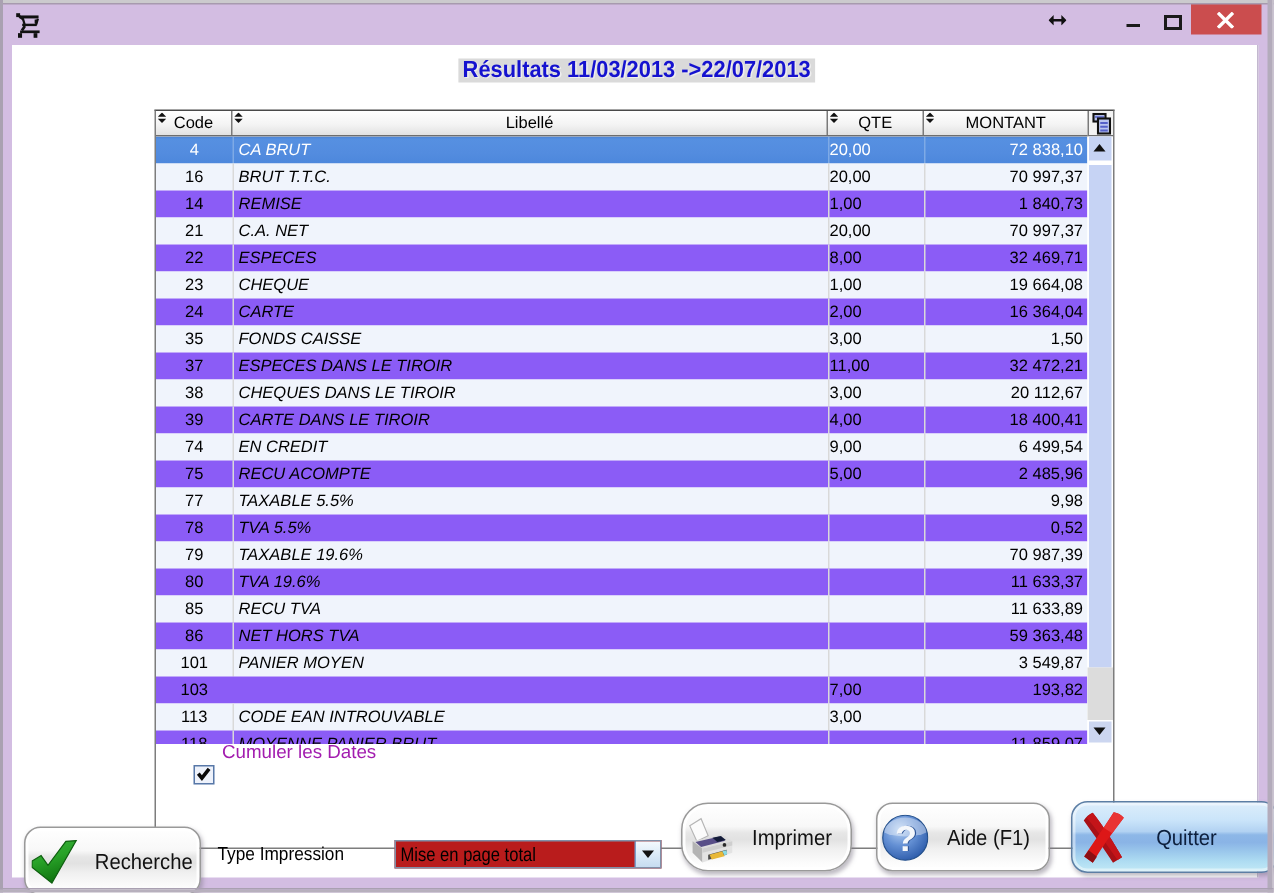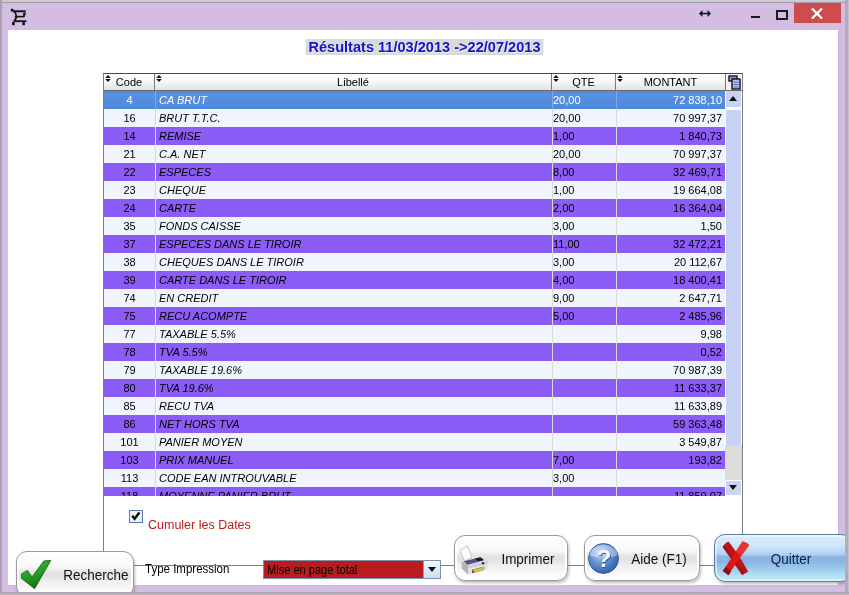--- a/index.html
+++ b/index.html
@@ -47,30 +47,30 @@
   #vsb { position:absolute; left:621px; top:17px; width:17px; height:405px; background:#ffffff; }
   #sb-up   { position:absolute; left:1px; top:0;     width:15px; height:16px; background:#c6d3f4; }
   #sb-thumb{ position:absolute; left:1px; top:19px;  width:15px; height:335px; background:#c6d3f4; }
   #sb-track{ position:absolute; left:0;   top:354px; width:17px; height:35px;  background:#dcdcdc; }
   #sb-down { position:absolute; left:1px; top:390px; width:15px; height:14px;  background:#ccd6f0; }
   .tri-up { width:0;height:0;border-left:4px solid transparent;border-right:4px solid transparent;border-bottom:5px solid #111; position:absolute; left:3px; top:5px;}
   .tri-down { width:0;height:0;border-left:4px solid transparent;border-right:4px solid transparent;border-top:5px solid #111; position:absolute; left:3px; top:4px;}
 
   
   #chk { position:absolute; left:129px; top:510px; width:14px; height:13px; background:#eef2fb; border:1.5px solid #5878a8; }
-  #chklabel { position:absolute; left:148px; top:518px; font-size:12.5px; color:#b91c1c;text-align:right; }
+  #chklabel { position:absolute; left:148px; top:494px; font-size:12.5px; color:#a21caf;text-align:right; }
 
   .btn { position:absolute; border-radius:11px; border:1px solid #999999;
          background:linear-gradient(180deg,#ffffff 0%,#f8f8f8 34%,#e6e6e6 44%,#e2e2e2 54%,#f0f0f0 68%,#fbfbfb 88%,#ffffff 100%);
          box-shadow:inset 0 0 0 2px rgba(255,255,255,.9), 1px 2px 3px rgba(125,120,135,.5);
          font-size:14.5px; color:#111; }
   .btn .lbl { position:absolute; top:15px; text-align:center; white-space:nowrap; transform:scaleX(0.93); }
   #b-rech { left:16px;  top:535px; width:118px; height:46px;margin-top:16px; }
   #b-rech .lbl { left:44px; width:64px; }
-  #b-impr { left:454px; top:535px; width:114px; height:46px; }
+  #b-impr { left:454px; top:535px; width:114px; height:46px;border-radius:18px; }
   #b-impr .lbl { left:41px; width:64px; }
   #b-aide { left:584px; top:535px; width:116px; height:46px; }
   #b-aide .lbl { left:44px; width:60px; }
   #b-quit { left:714px; top:534px; width:138px; height:48px; border:1px solid #5c7ea4;
             background:linear-gradient(180deg,#dcedfb 0%,#cbe5fa 25%,#b2d2f2 42%,#8db7e7 47%,#8ab4e6 58%,#9cc9ec 72%,#aedcf2 85%,#c2e9f6 100%);
             box-shadow:inset 0 0 0 2px rgba(255,255,255,.45), 1px 2px 3px rgba(125,120,135,.5); color:#0d1f3c; }
   #b-quit .lbl { left:52px; width:48px; top:16px; }
 
   #lab-type { position:absolute; left:145px; top:562px; font-size:12.5px; color:#000; transform:scaleX(0.92); transform-origin:left; }
   #combo { position:absolute; left:263px; top:560px; width:178px; height:19px; background:#b91c1c; border:1px solid #8090a8; }
@@ -211,21 +211,21 @@
         <div class="row ">
           <div class="c0">39</div>
           <div class="c1">CARTE DANS LE TIROIR</div>
           <div class="c2">4,00</div>
           <div class="c3">18 400,41</div>
         </div>
         <div class="row alt">
           <div class="c0">74</div>
           <div class="c1">EN CREDIT</div>
           <div class="c2">9,00</div>
-          <div class="c3">2 647,71</div>
+          <div class="c3">6 499,54</div>
         </div>
         <div class="row ">
           <div class="c0">75</div>
           <div class="c1">RECU ACOMPTE</div>
           <div class="c2">5,00</div>
           <div class="c3">2 485,96</div>
         </div>
         <div class="row alt">
           <div class="c0">77</div>
           <div class="c1">TAXABLE 5.5%</div>
@@ -263,21 +263,20 @@
           <div class="c3">59 363,48</div>
         </div>
         <div class="row alt">
           <div class="c0">101</div>
           <div class="c1">PANIER MOYEN</div>
           <div class="c2"></div>
           <div class="c3">3 549,87</div>
         </div>
         <div class="row ">
           <div class="c0">103</div>
-          <div class="c1">PRIX MANUEL</div>
           <div class="c2">7,00</div>
           <div class="c3">193,82</div>
         </div>
         <div class="row alt">
           <div class="c0">113</div>
           <div class="c1">CODE EAN INTROUVABLE</div>
           <div class="c2">3,00</div>
           <div class="c3"></div>
         </div>
         <div class="row ">

